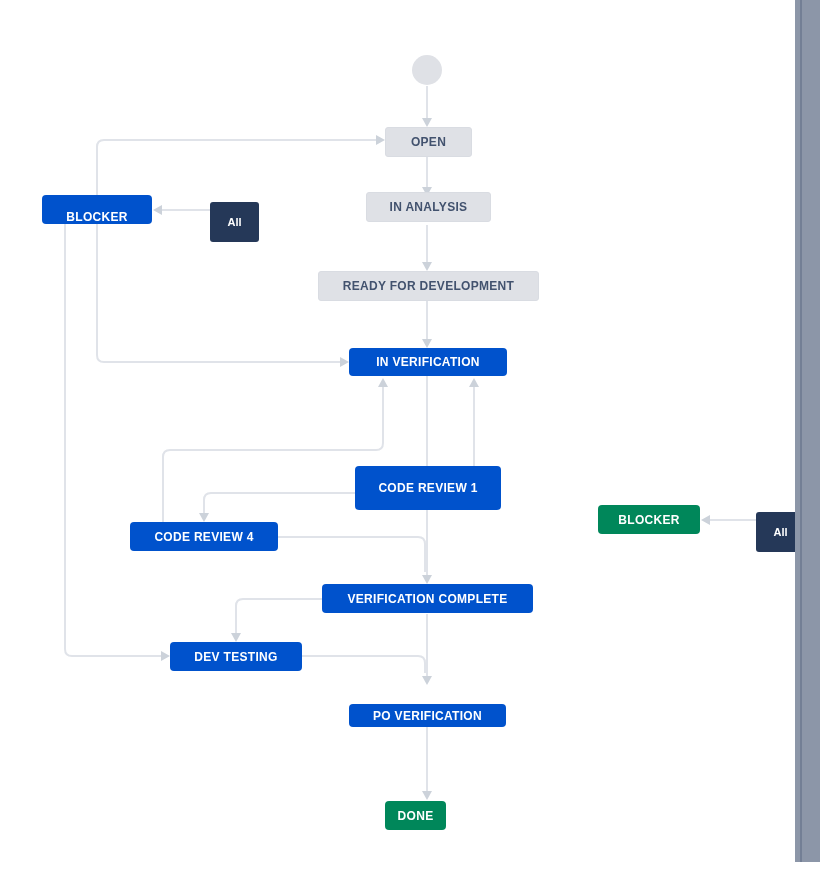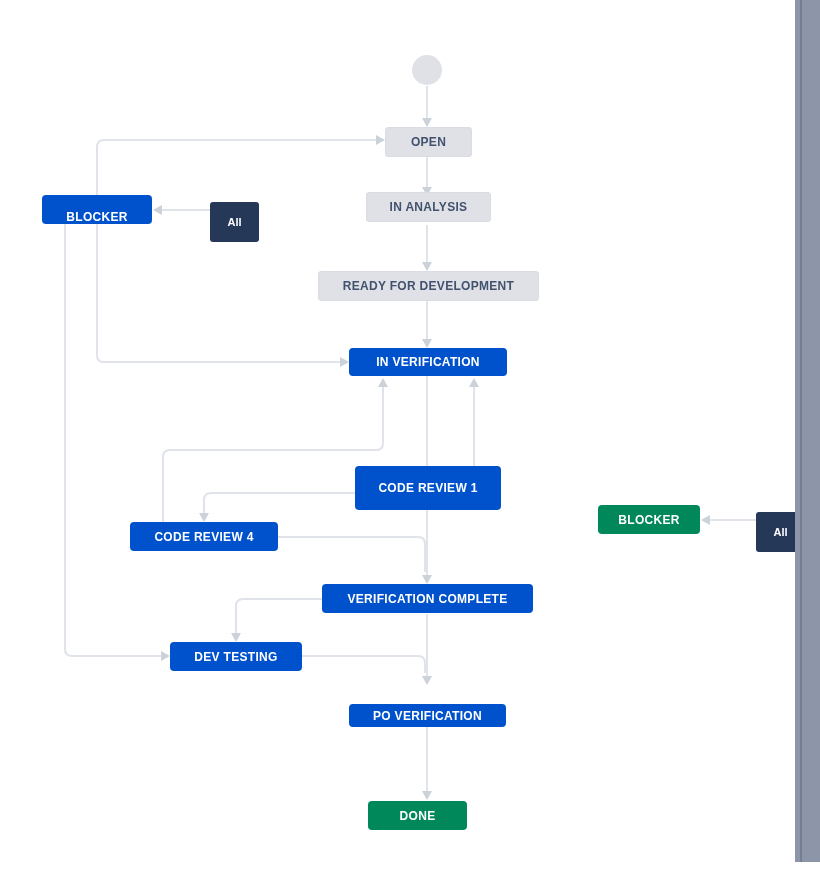--- a/index.html
+++ b/index.html
@@ -115,21 +115,21 @@
   </div>
 
   <div class="node blue" style="left:170px;top:642px;width:132px;height:29px;">
     <span>DEV TESTING</span>
   </div>
 
   <div class="node blue" style="left:349px;top:704px;width:157px;height:23px;">
     <span>PO VERIFICATION</span>
   </div>
 
-  <div class="node green" style="left:368px;top:801px;width:99px;height:29px;">
+  <div class="node green" style="left:385px;top:801px;width:61px;height:29px;">
     <span>DONE</span>
   </div>
 
   <div class="node blue" style="left:42px;top:195px;width:110px;height:29px;align-items:flex-end;">
     <span>BLOCKER</span>
   </div>
 
   <div class="node green" style="left:598px;top:505px;width:102px;height:29px;">
     <span>BLOCKER</span>
   </div>

